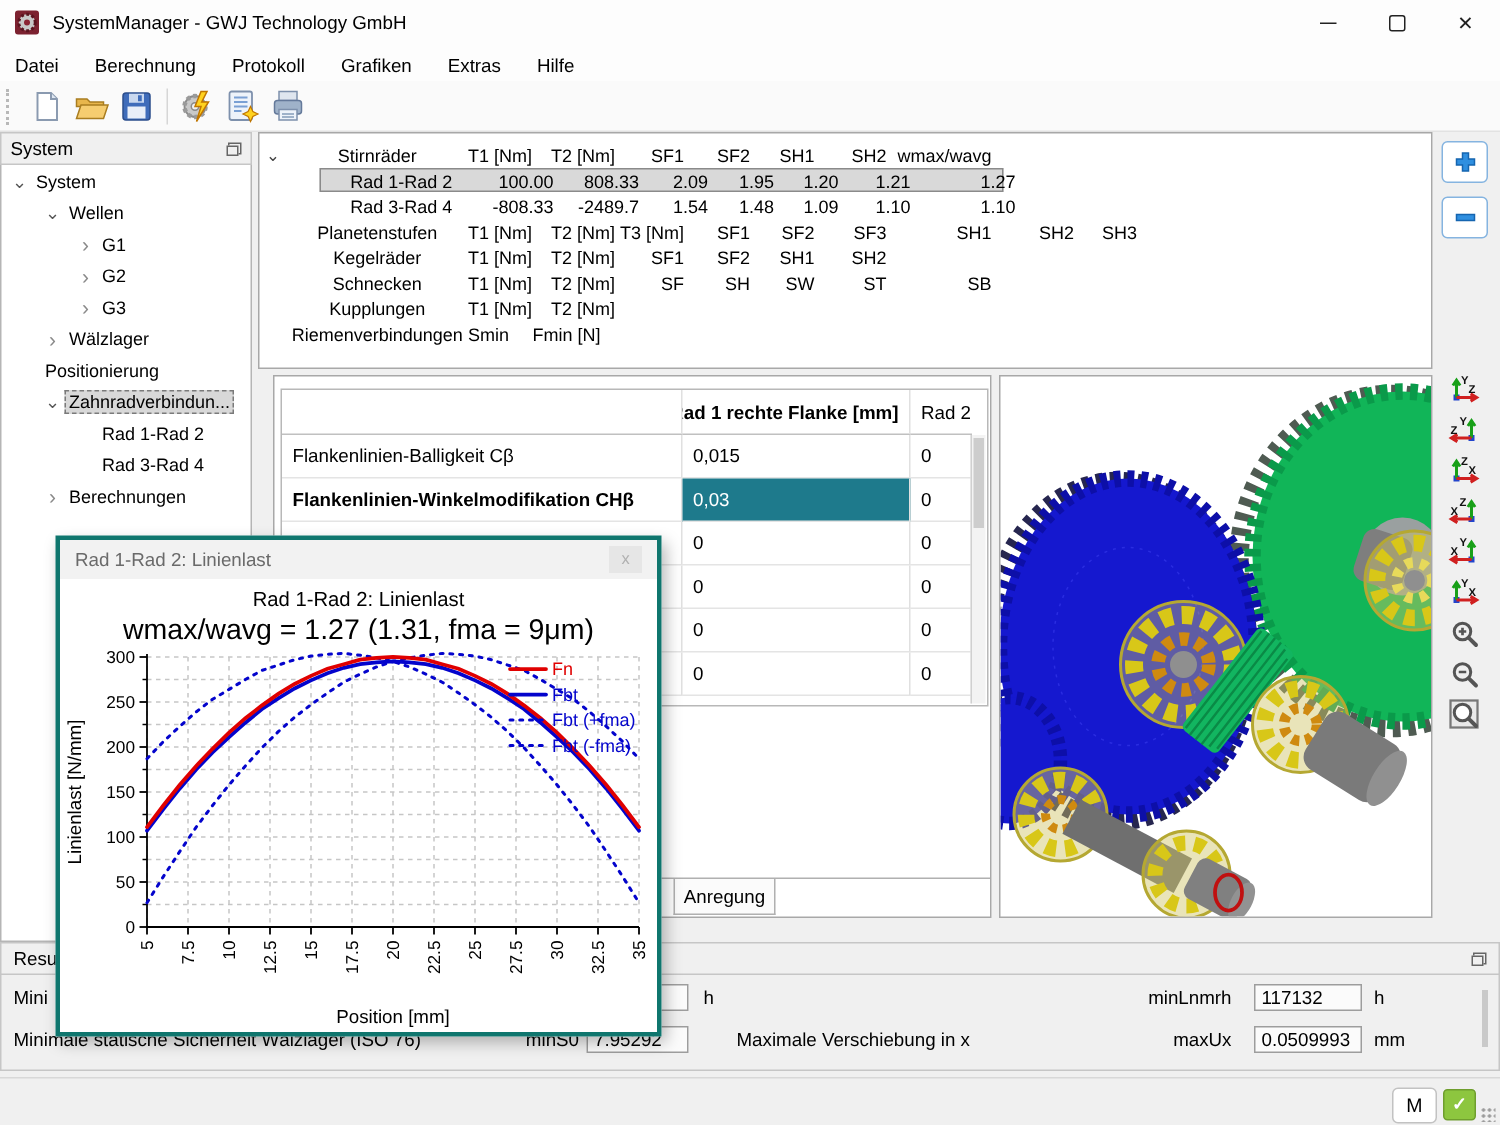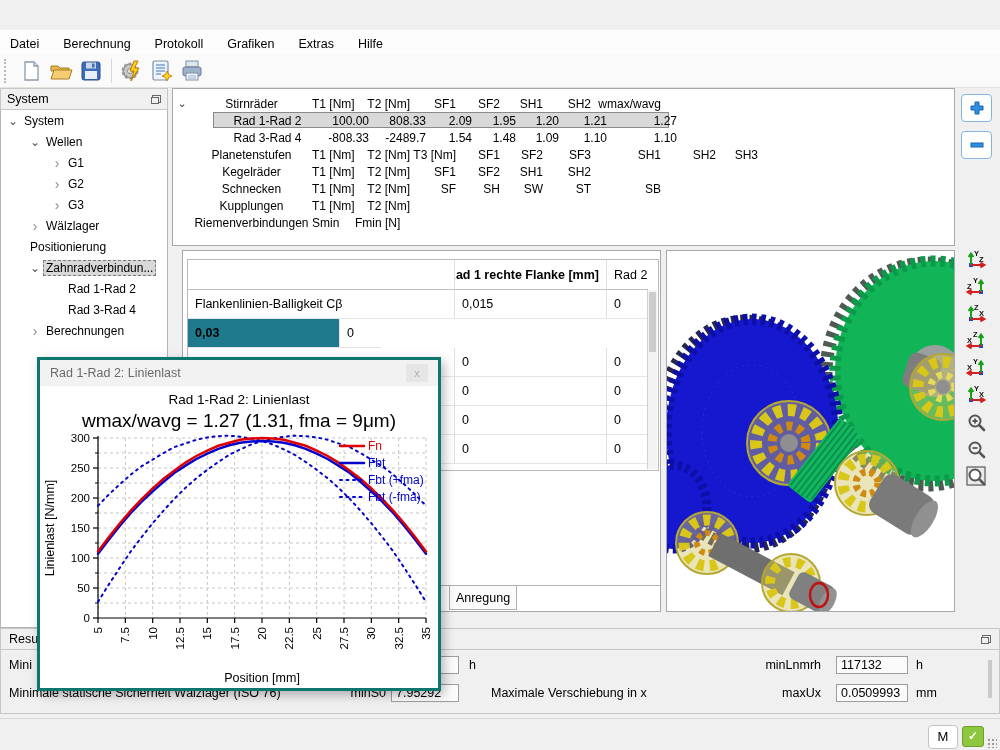--- a/index.html
+++ b/index.html
@@ -44,21 +44,21 @@
   
   .panel-flank{position:absolute;left:182px;top:250px;width:479px;height:362px;background:#fff;border:1px solid #a8a8a8;box-sizing:border-box;}
   .ftable{position:absolute;left:4px;top:8px;width:472px;height:212px;border:1px solid #b8b8b8;box-sizing:border-box;}
   .frow{display:flex;}
   .fcell{box-sizing:border-box;padding:0 7px;display:flex;align-items:center;white-space:nowrap;overflow:hidden;}
   .fhead{height:30px;font-size:12.5px;border-bottom:1px solid #c0c0c0;}
   .fbody{height:29px;border-bottom:1px solid #e4e4e4;font-size:12.5px;}
   .c0{width:267px;border-right:1px solid #e0e0e0;}
   .c1{width:152px;border-right:1px solid #e0e0e0;}
   .c2{width:41px;}
-  .fsel{background:#1e7a8c;color:#000000;font-weight:bold;}
+  .fsel{background:#1e7a8c;color:#ffffff;font-weight:normal;}
   .fscroll{position:absolute;right:1px;top:30px;bottom:1px;width:9px;background:#f3f3f3;border-left:1px solid #d0d0d0;}
   .fscroll .thumb{position:absolute;left:1px;right:1px;top:2px;height:60px;background:#cdcdcd;}
   .tabline{position:absolute;left:0;right:0;top:334px;border-top:1px solid #b0b0b0;}
   .tab{position:absolute;left:266px;top:335px;width:66px;height:23px;background:#fbfbfb;border:1px solid #b0b0b0;border-top:none;display:flex;align-items:center;justify-content:center;font-size:12.5px;}
   
   .panel-3d{position:absolute;left:666px;top:250px;width:289px;height:362px;background:#fff;border:1px solid #a8a8a8;box-sizing:border-box;overflow:hidden;}
   
   .tools-right{position:absolute;left:955px;top:88px;width:45px;height:540px;}
   .sqbtn{position:absolute;left:6px;width:29px;height:26px;background:#fff;border:1px solid #85b4e0;border-radius:4px;display:flex;align-items:center;justify-content:center;}
   .viewcol{position:absolute;left:8px;top:160px;display:flex;flex-direction:column;gap:3px;}
@@ -81,20 +81,40 @@
   .fw-titlebar{height:26px;background:#f2f2f2;display:flex;align-items:center;padding:0 10px;color:#6a6a6a;font-size:12.5px;box-sizing:border-box;}
   .fw-close{margin-left:auto;width:22px;height:18px;background:#e6e6e6;color:#b0b0b0;text-align:center;line-height:18px;font-size:11px;}
   .fw-title{text-align:center;font-size:13.5px;margin-top:6px;}
   .fw-sub{text-align:center;font-size:19px;margin-top:3px;}
 </style>
 </head>
 <body>
 
 <div class="app">
 
+  <div class="titlebar">
+    <svg class="appicon" viewBox="0 0 18 18">
+      <rect x="1" y="1" width="16" height="16" rx="2" fill="#7c2230"></rect>
+      <circle cx="9" cy="9" r="5.5" fill="#c8c8c8"></circle>
+      <circle cx="9" cy="9" r="5.5" fill="none" stroke="#5a1520" stroke-width="2" stroke-dasharray="2 1.6"></circle>
+      <circle cx="9" cy="9" r="2" fill="#8a2433"></circle>
+    </svg>
+    <span class="title-text">SystemManager - GWJ Technology GmbH</span>
+    <div class="wincontrols">
+      <div class="winbtn">
+          <div class="glyph-min"></div>
+        </div>
+      <div class="winbtn">
+          <div class="glyph-max"></div>
+        </div>
+      <div class="winbtn">
+          <span class="glyph-close">✕</span>
+        </div>
+    </div>
+  </div>
 
   <div class="menubar" id="menubar">
       <div class="menu-item">Datei</div>
       <div class="menu-item">Berechnung</div>
       <div class="menu-item">Protokoll</div>
       <div class="menu-item">Grafiken</div>
       <div class="menu-item">Extras</div>
       <div class="menu-item">Hilfe</div>
     </div>
 
@@ -288,20 +308,21 @@
           <div class="fcell fhead c0"></div>
           <div class="fcell fhead c1" style="font-weight: bold; justify-content: flex-end;">Rad 1 rechte Flanke [mm]</div>
           <div class="fcell fhead c2">Rad 2 r</div>
         </div>
         <div class="frow">
           <div class="fcell fbody c0">Flankenlinien-Balligkeit Cβ</div>
           <div class="fcell fbody c1">0,015</div>
           <div class="fcell fbody c2">0</div>
         </div>
         <div class="frow">
+          <div class="fcell fbody c0" style="font-weight: bold;">Flankenlinien-Winkelmodifikation CHβ</div>
           <div class="fcell fbody c1 fsel">0,03</div>
           <div class="fcell fbody c2">0</div>
         </div>
         <div class="frow">
           <div class="fcell fbody c0"></div>
           <div class="fcell fbody c1">0</div>
           <div class="fcell fbody c2">0</div>
         </div>
         <div class="frow">
           <div class="fcell fbody c0"></div>

